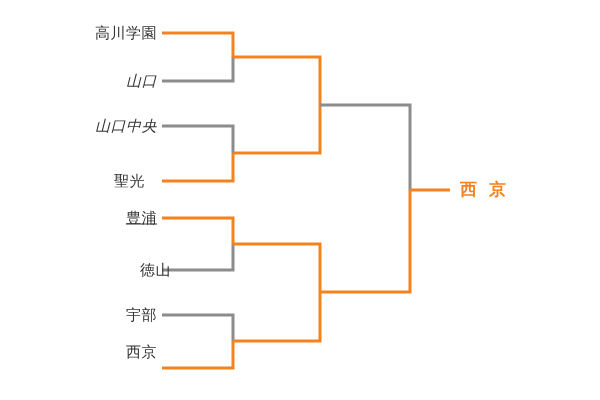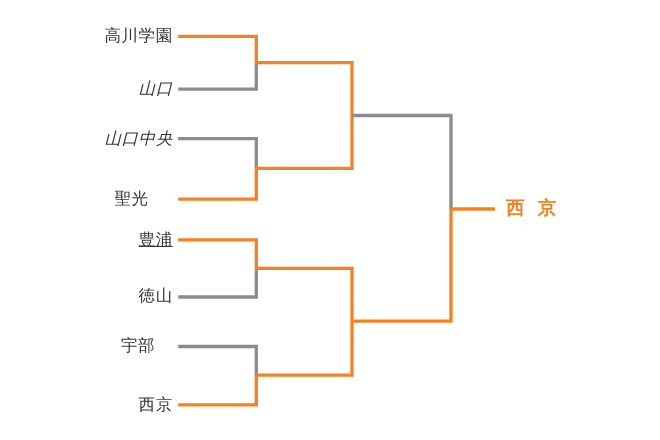--- a/index.html
+++ b/index.html
@@ -91,27 +91,27 @@
 
     <path d="M 410 190 L 450 190" fill="none" stroke="#F5821F" stroke-width="3"></path>
   </svg>
 
   <div class="team-label" style="right:442px; top:33px;">高川学園</div>
 
   <div class="team-label" style="right:442px; top:81px;font-style:italic;">山口</div>
 
   <div class="team-label" style="right:442px; top:126px;font-style:italic;">山口中央</div>
 
-  <div class="team-label" style="right:464px; top:181px;">聖光</div>
+  <div class="team-label" style="right:454px; top:181px;">聖光</div>
 
   <div class="team-label" style="right:442px; top:218px;text-decoration:underline;">豊浦</div>
 
-  <div class="team-label" style="right:442px; top:270px;font-family:Liberation Serif, serif;">徳山</div>
+  <div class="team-label" style="right:428px; top:270px;">徳山</div>
 
-  <div class="team-label" style="right:458px; top:315px;">宇部</div>
+  <div class="team-label" style="right:442px; top:315px;">宇部</div>
 
-  <div class="team-label" style="right:442px; top:368px;">西京</div>
+  <div class="team-label" style="right:442px; top:352px;">西京</div>
 
   <div id="champion-block" style="left:460px; top:190px;text-align:center;">
     <div id="champion-name">西 京</div>
   </div>
 
 </div>
 
 </body></html>

